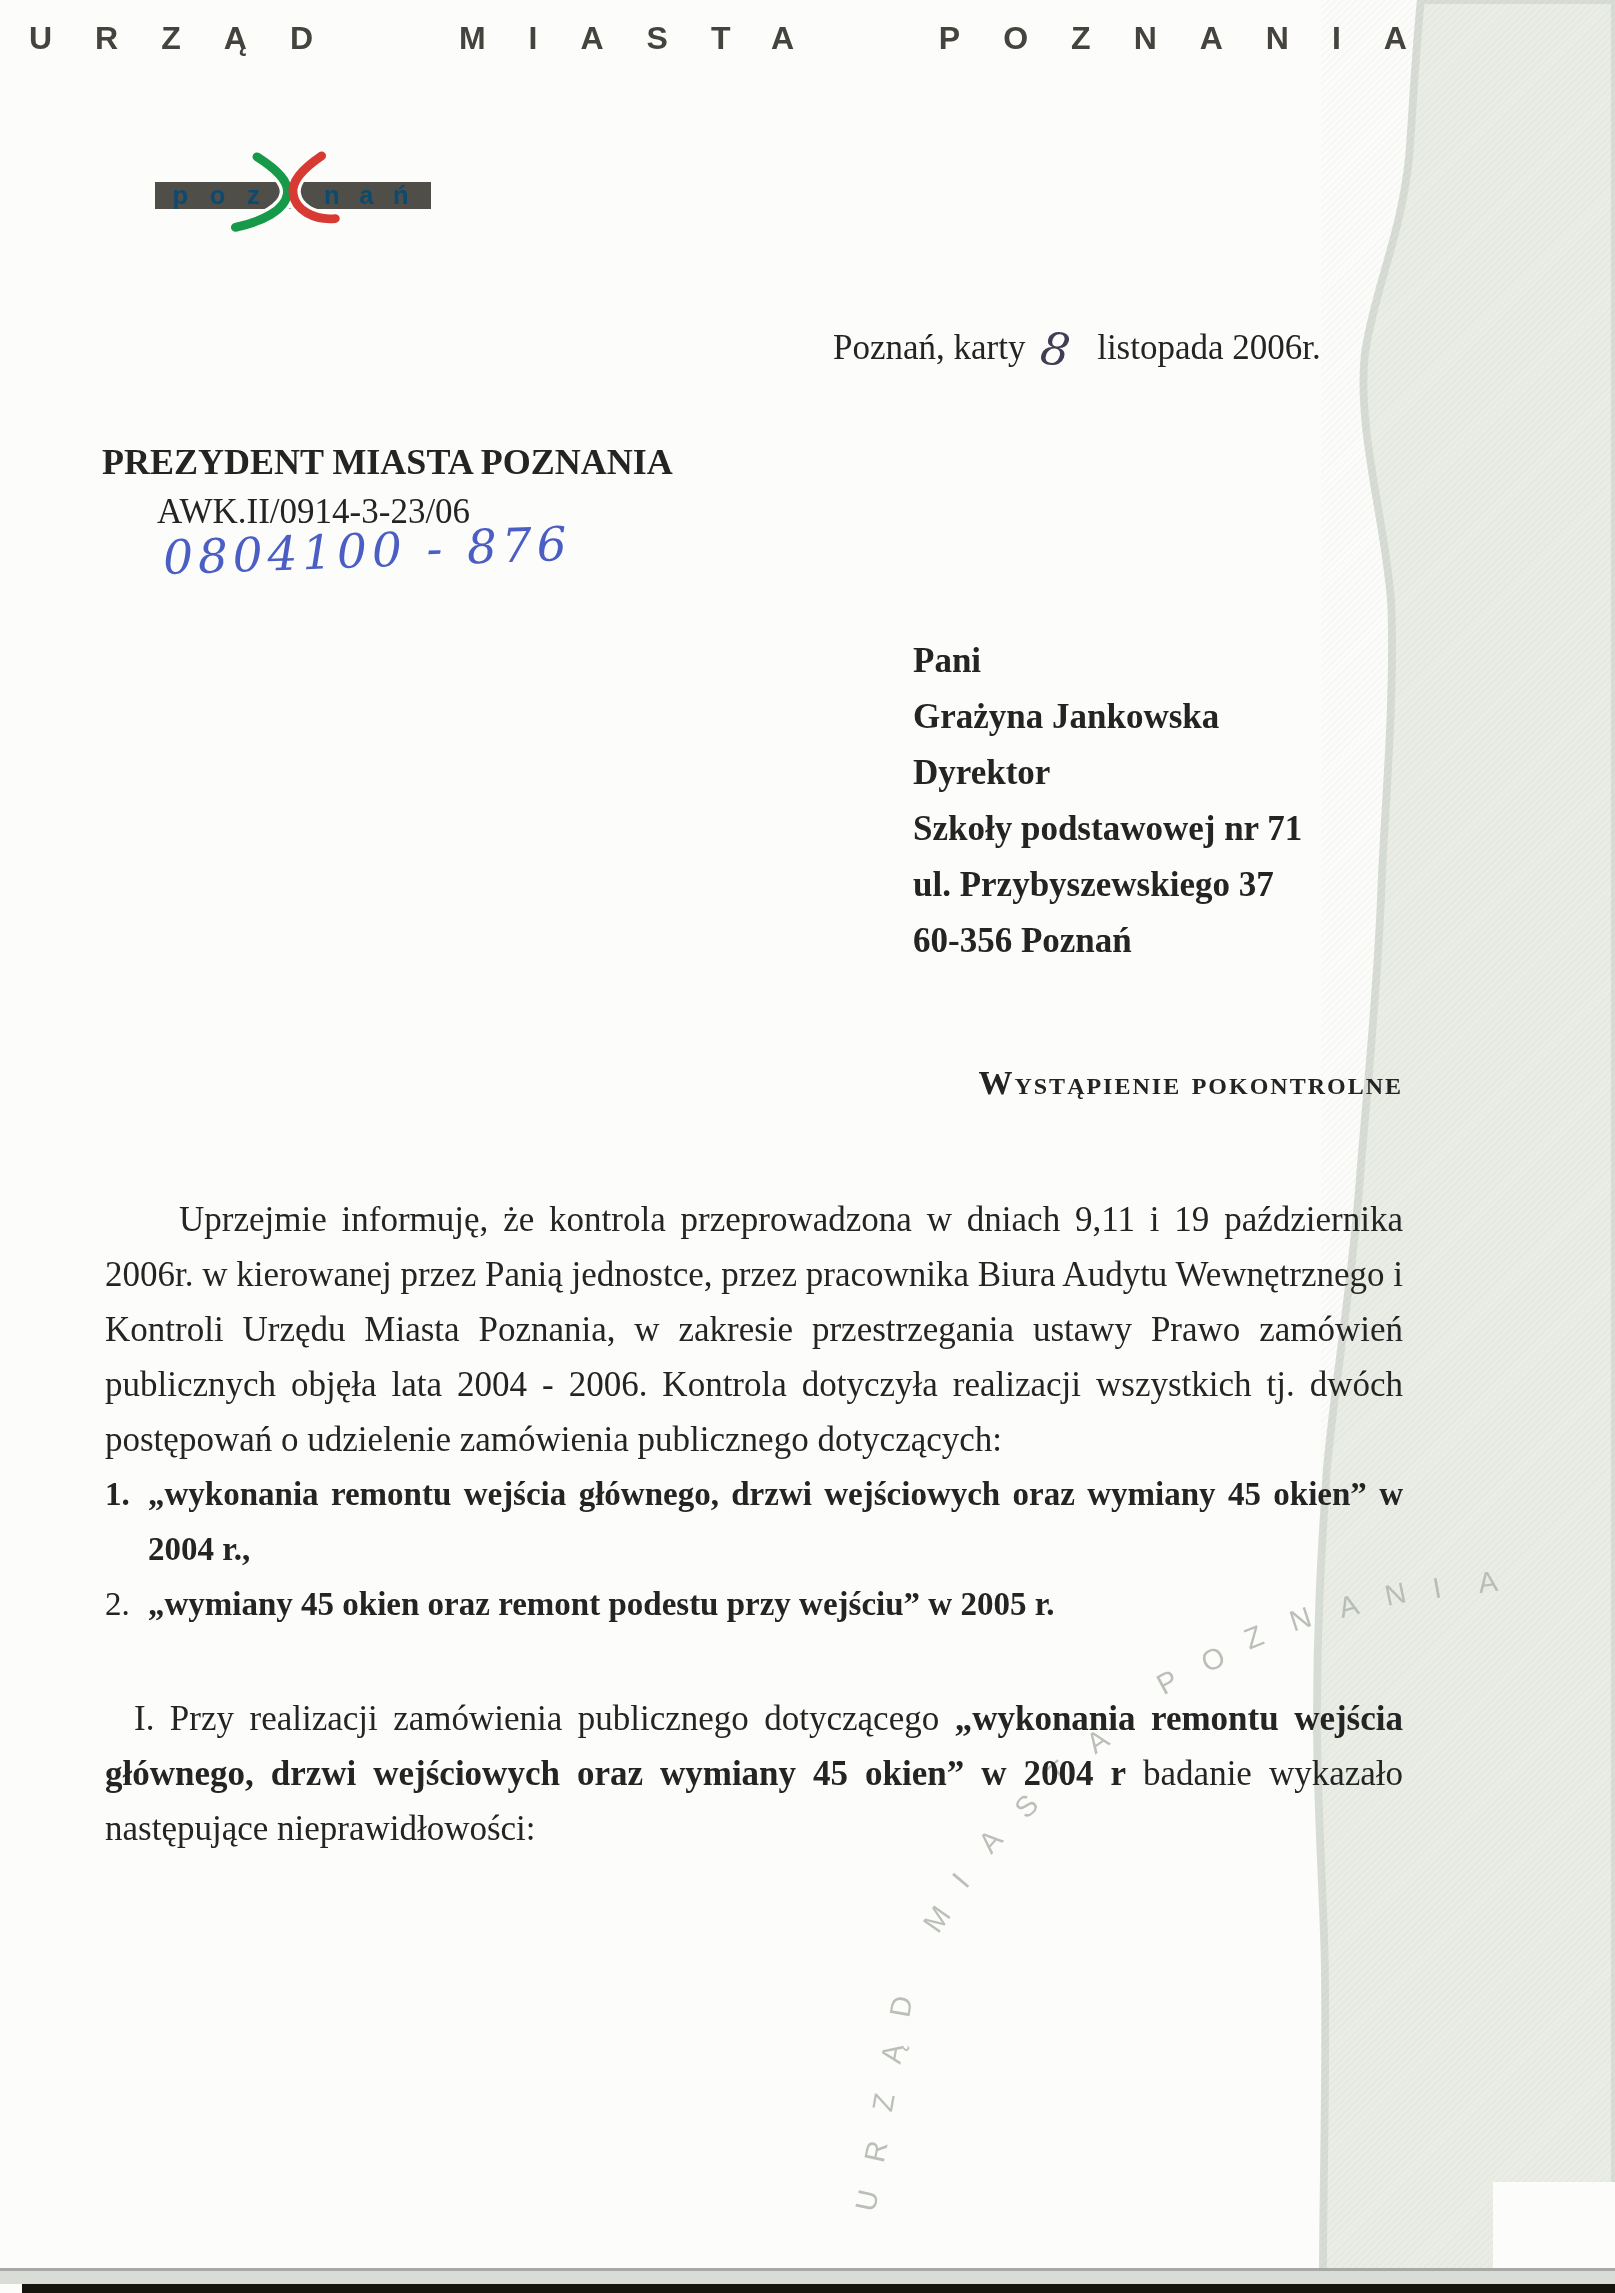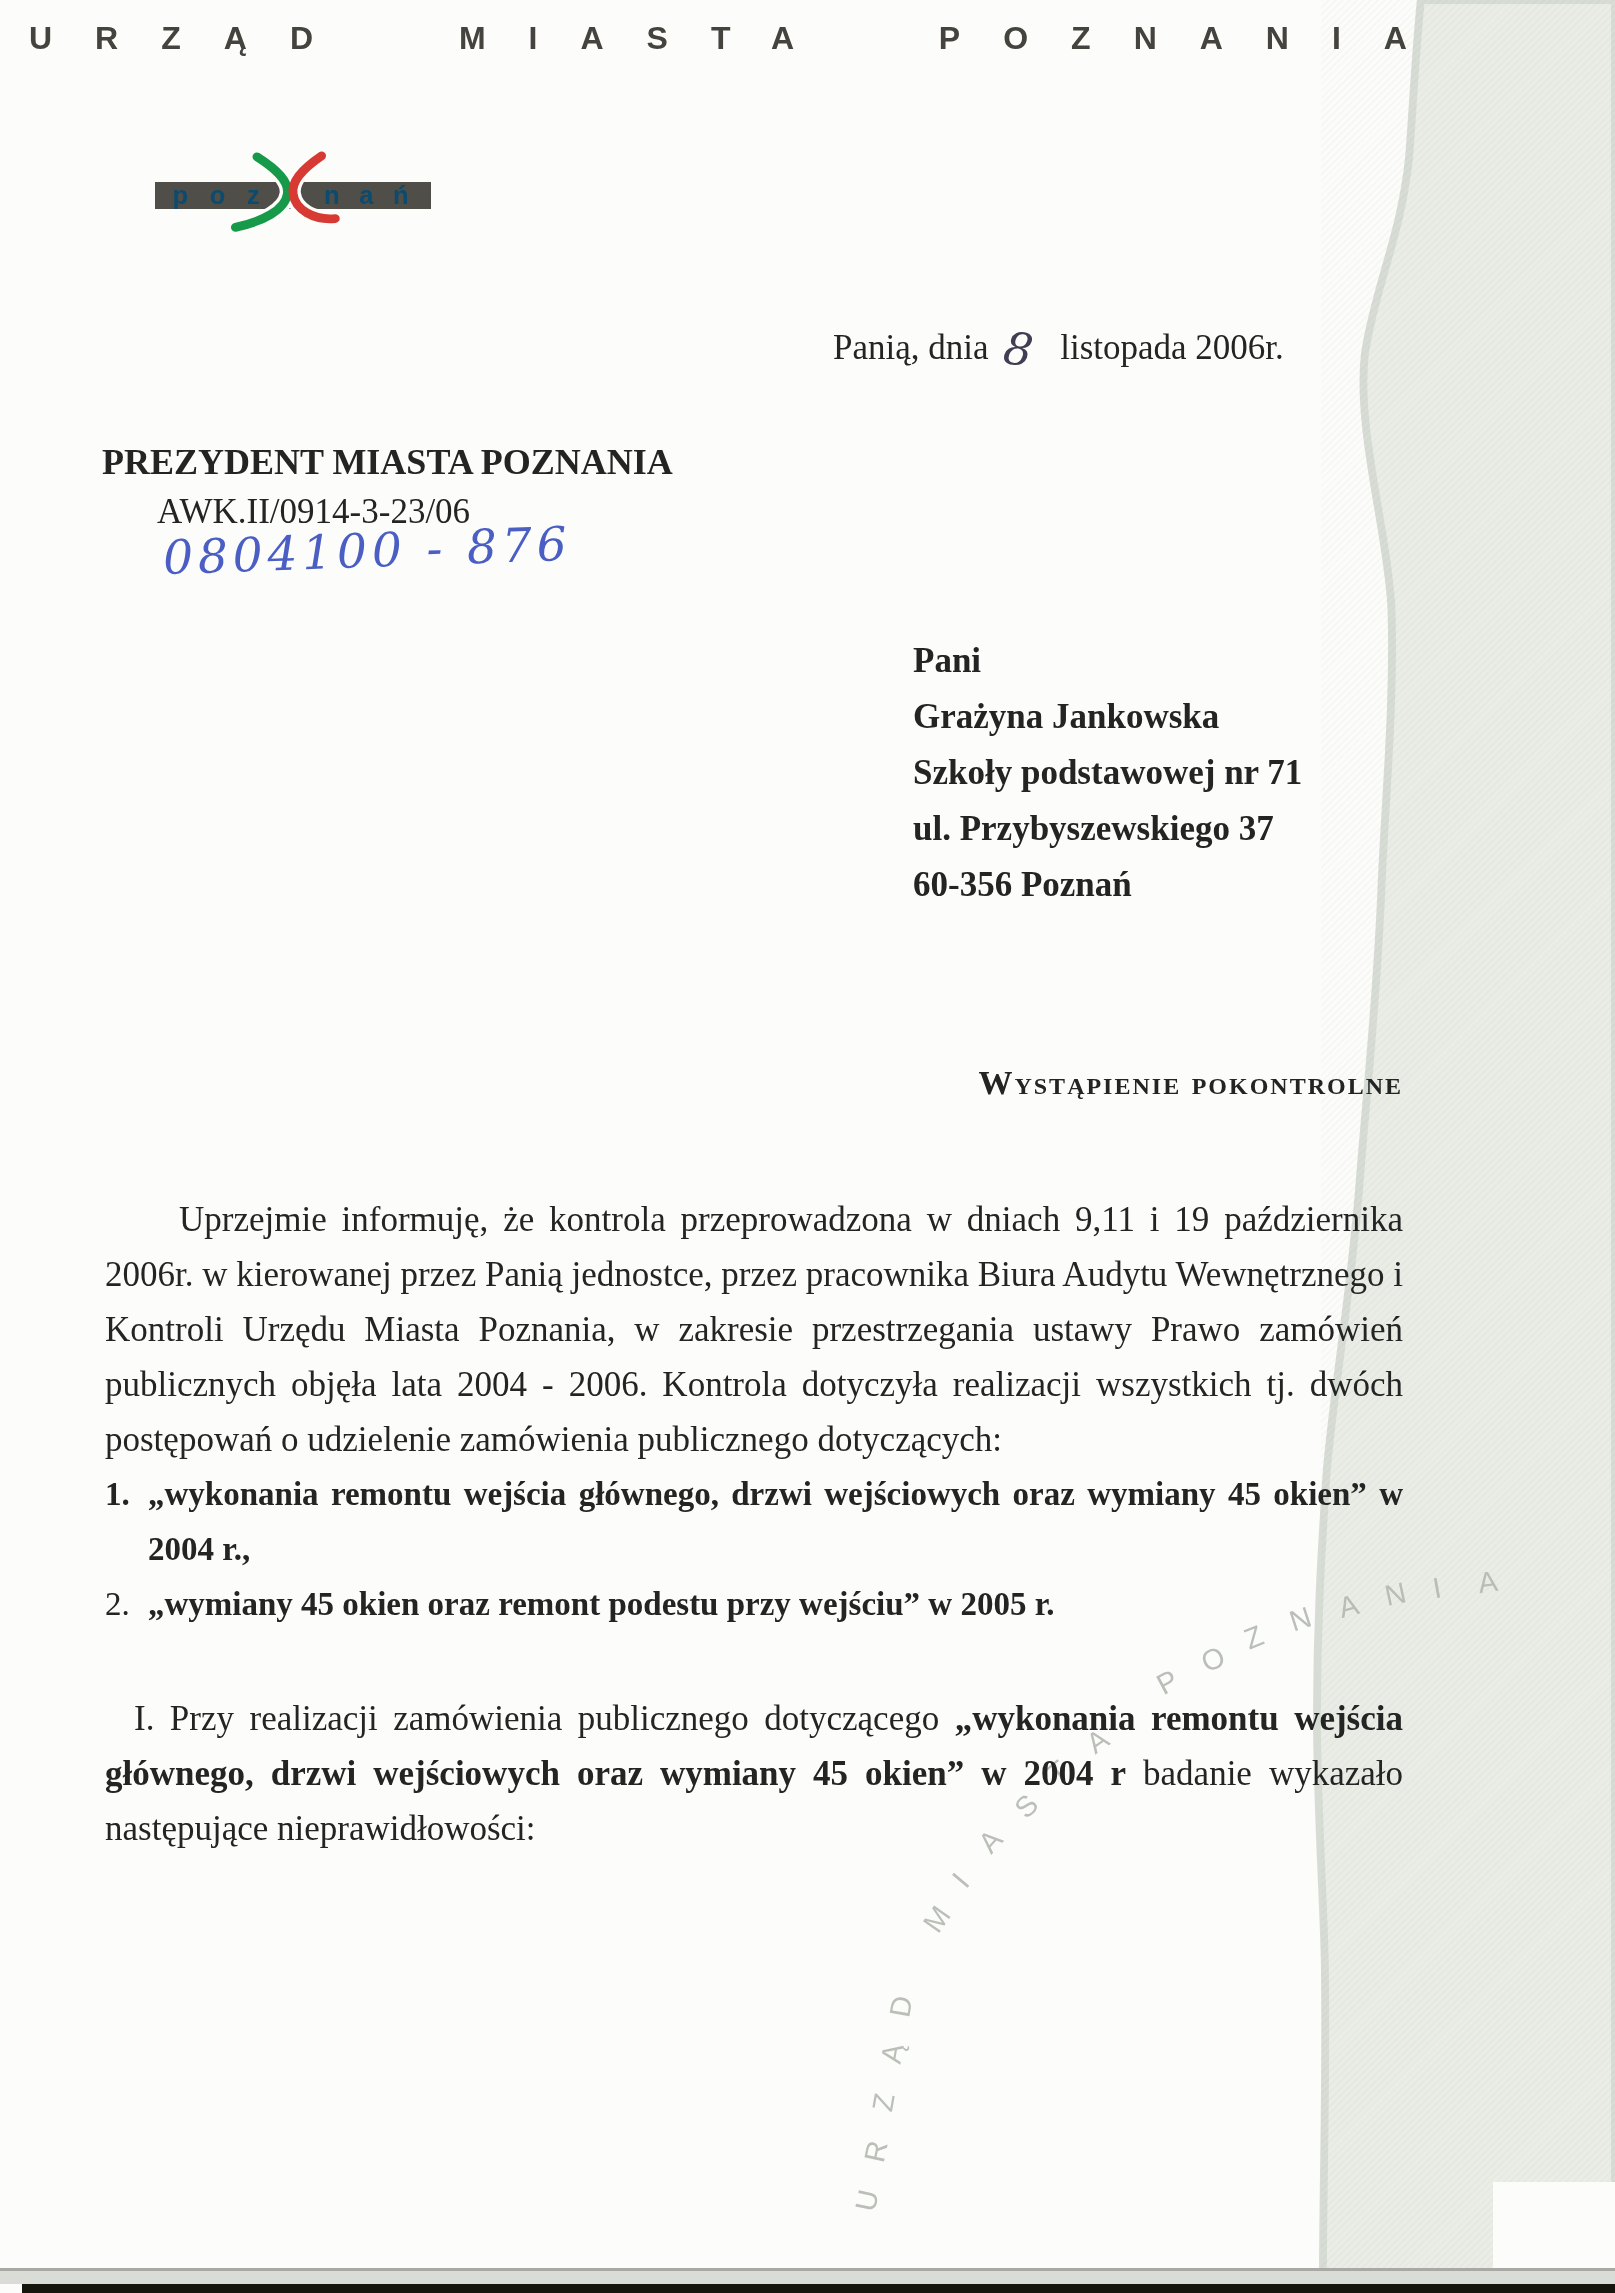--- a/index.html
+++ b/index.html
@@ -129,30 +129,31 @@
     <span class="logo-txt right" style="letter-spacing:19.6px;">nań</span>
     <svg width="294" height="102" viewBox="0 0 300 104" aria-hidden="true">
       <path d="M104,12 C126,26 137,38 135,50 C133,66 110,78 82,84" fill="none" stroke="#fcfcfa" stroke-width="16" stroke-linecap="round"></path>
       <path d="M170,11 C148,26 139,38 141,50 C143,66 162,77 184,75" fill="none" stroke="#fcfcfa" stroke-width="16" stroke-linecap="round"></path>
       <path d="M104,12 C126,26 137,38 135,50 C133,66 110,78 82,84" fill="none" stroke="#17994a" stroke-width="9" stroke-linecap="round"></path>
       <path d="M170,11 C148,26 139,38 141,50 C143,66 162,77 184,75" fill="none" stroke="#d73a33" stroke-width="9" stroke-linecap="round"></path>
     </svg>
   </div>
 
   <div class="dateline">
-    <span>Panią, dnia</span><span class="hand-day">8</span><span>listopada 2006r.</span>
+    <span>Poznań, karty</span><span class="hand-day">8</span><span>listopada 2006r.</span>
   </div>
 
   <div class="sender-title">PREZYDENT MIASTA POZNANIA</div>
   <div class="case-number">AWK.II/0914-3-23/06</div>
   <div class="hand-ref" style="color: rgb(74, 94, 196);">0804100 - 876</div>
 
   <div class="recipient">
     <div>Pani</div>
     <div>Grażyna Jankowska</div>
+    <div>Dyrektor</div>
     <div>Szkoły podstawowej nr 71</div>
     <div>ul. Przybyszewskiego 37</div>
     <div>60-356 Poznań</div>
   </div>
 
   <div class="doc-heading">Wystąpienie pokontrolne</div>
 
   <div class="body-text">
     <p class="p-first">Uprzejmie informuję, że kontrola przeprowadzona w dniach 9,11 i 19 października 2006r. w kierowanej przez Panią jednostce, przez pracownika Biura Audytu Wewnętrznego i Kontroli Urzędu Miasta Poznania, w zakresie przestrzegania ustawy Prawo zamówień publicznych objęła lata 2004 - 2006. Kontrola dotyczyła realizacji wszystkich tj. dwóch postępowań o udzielenie zamówienia publicznego dotyczących:</p>
     <div class="num-list">

